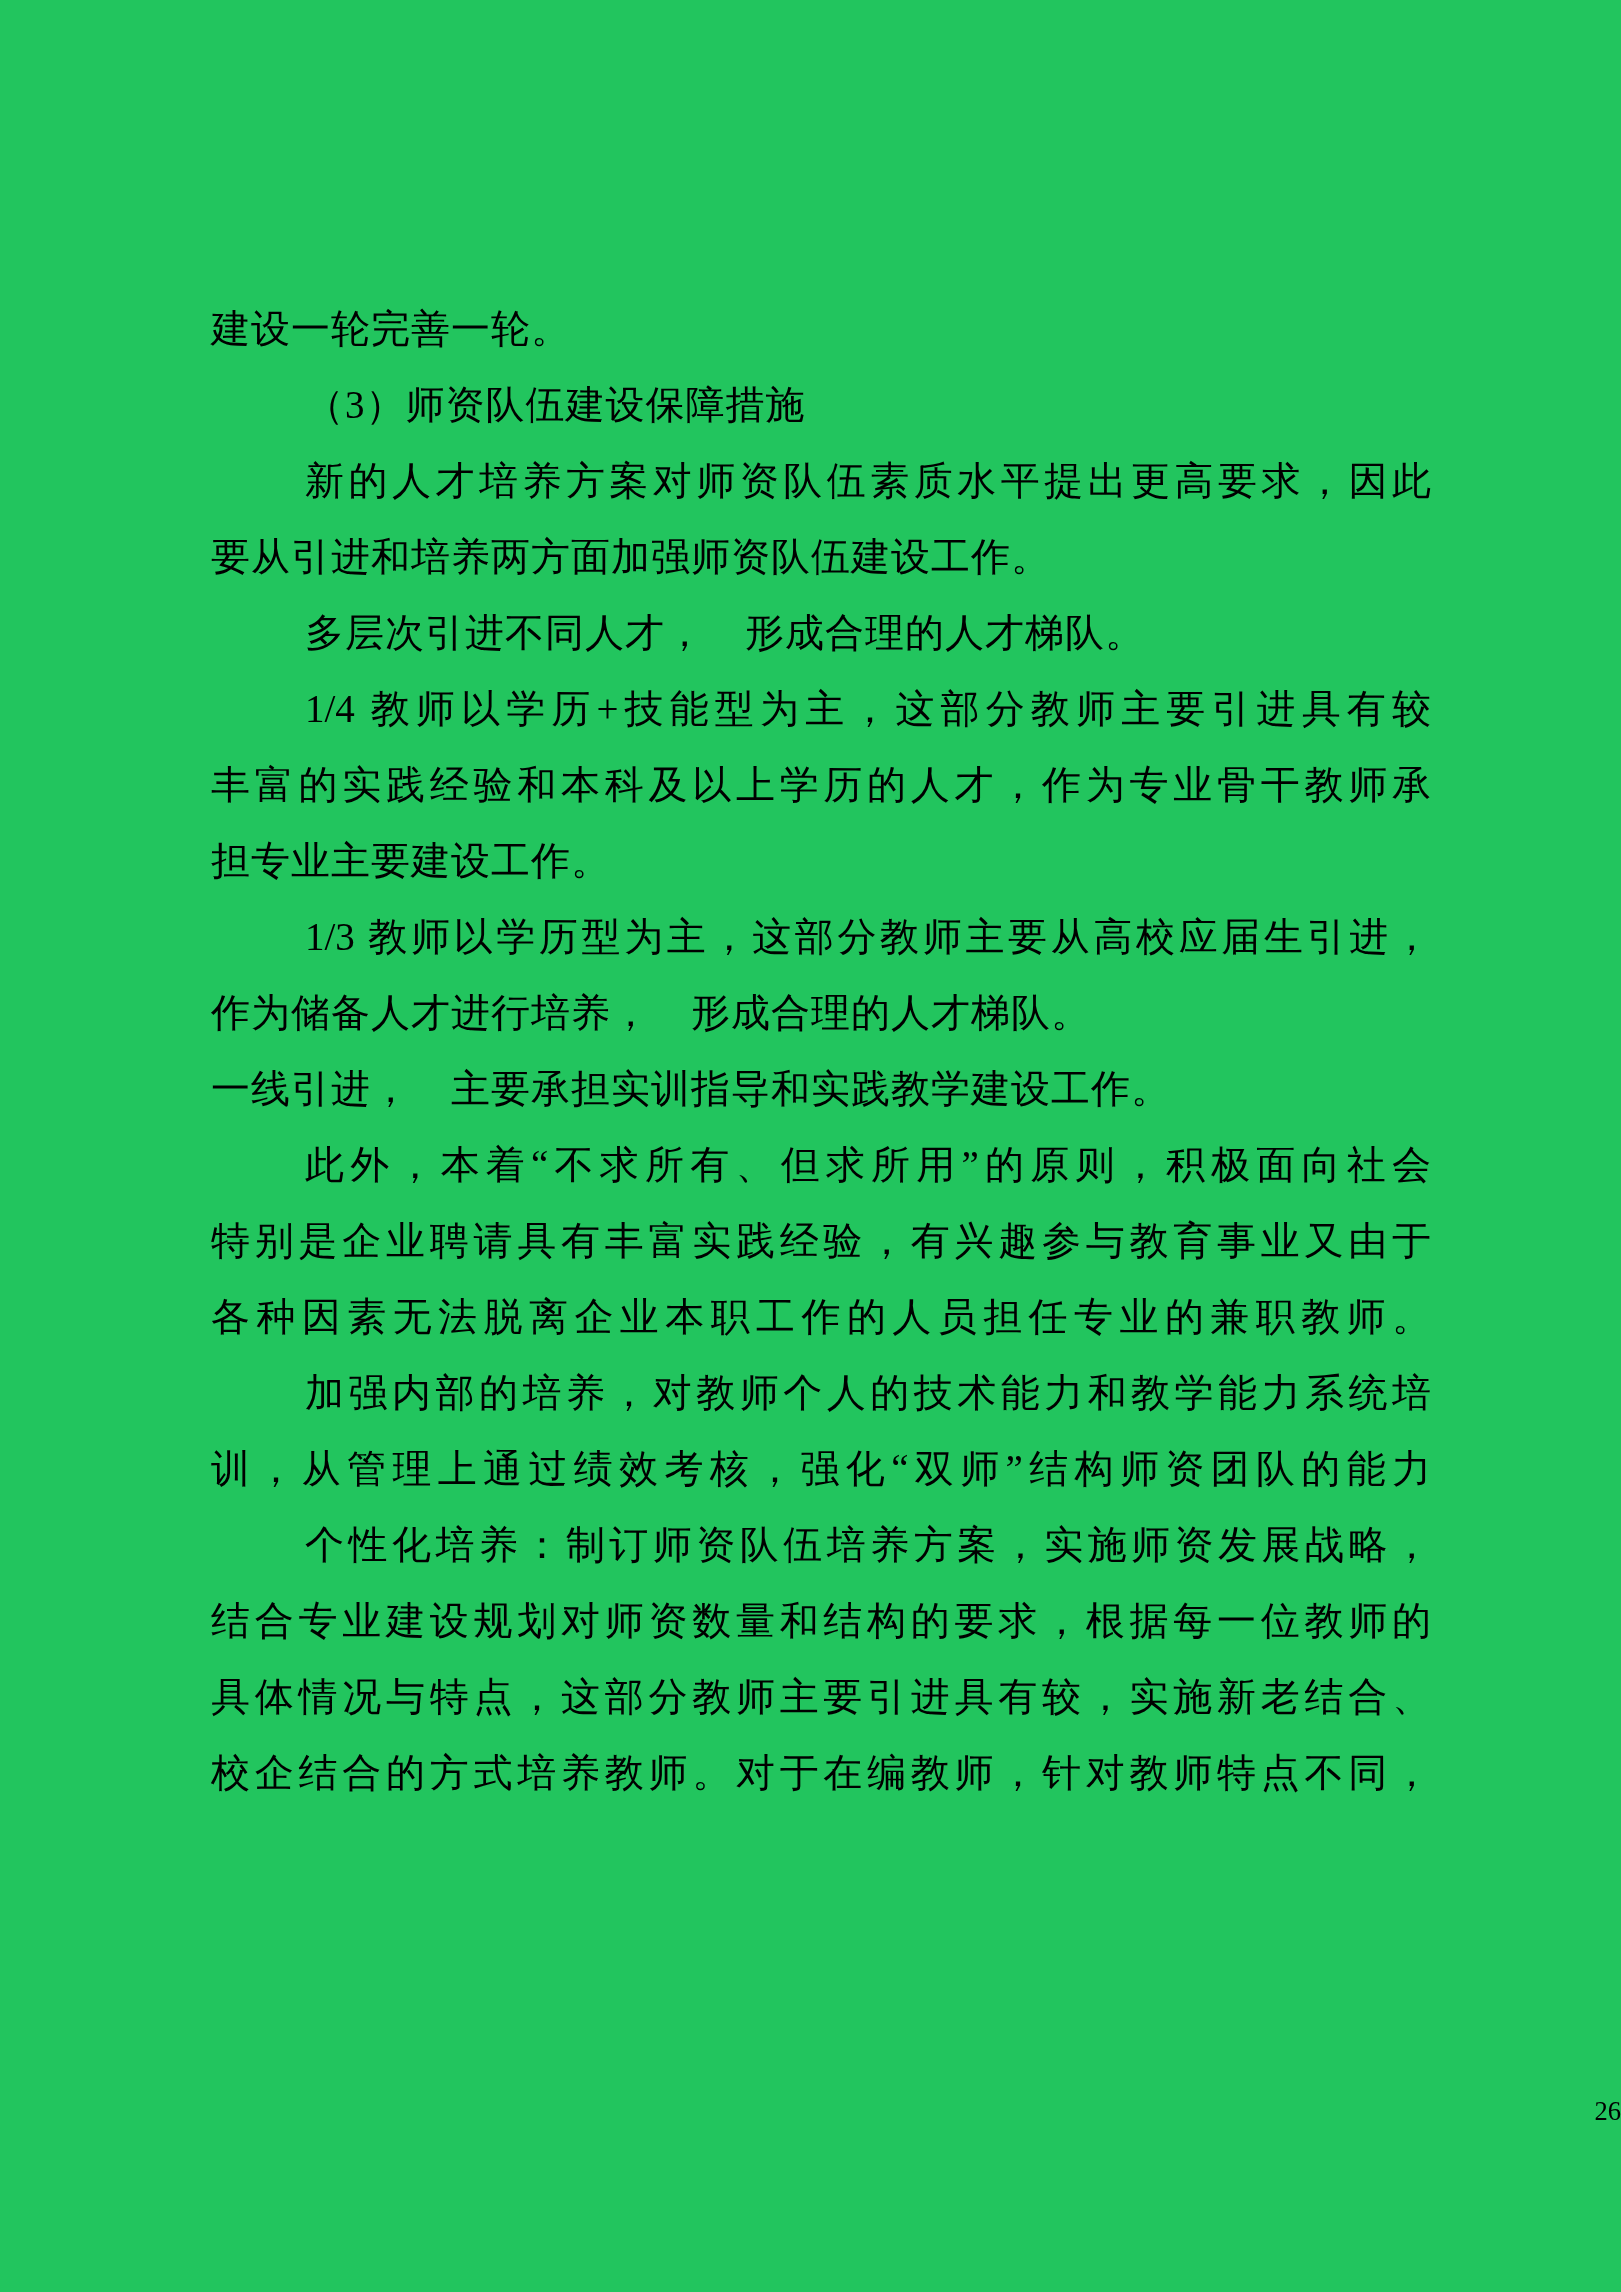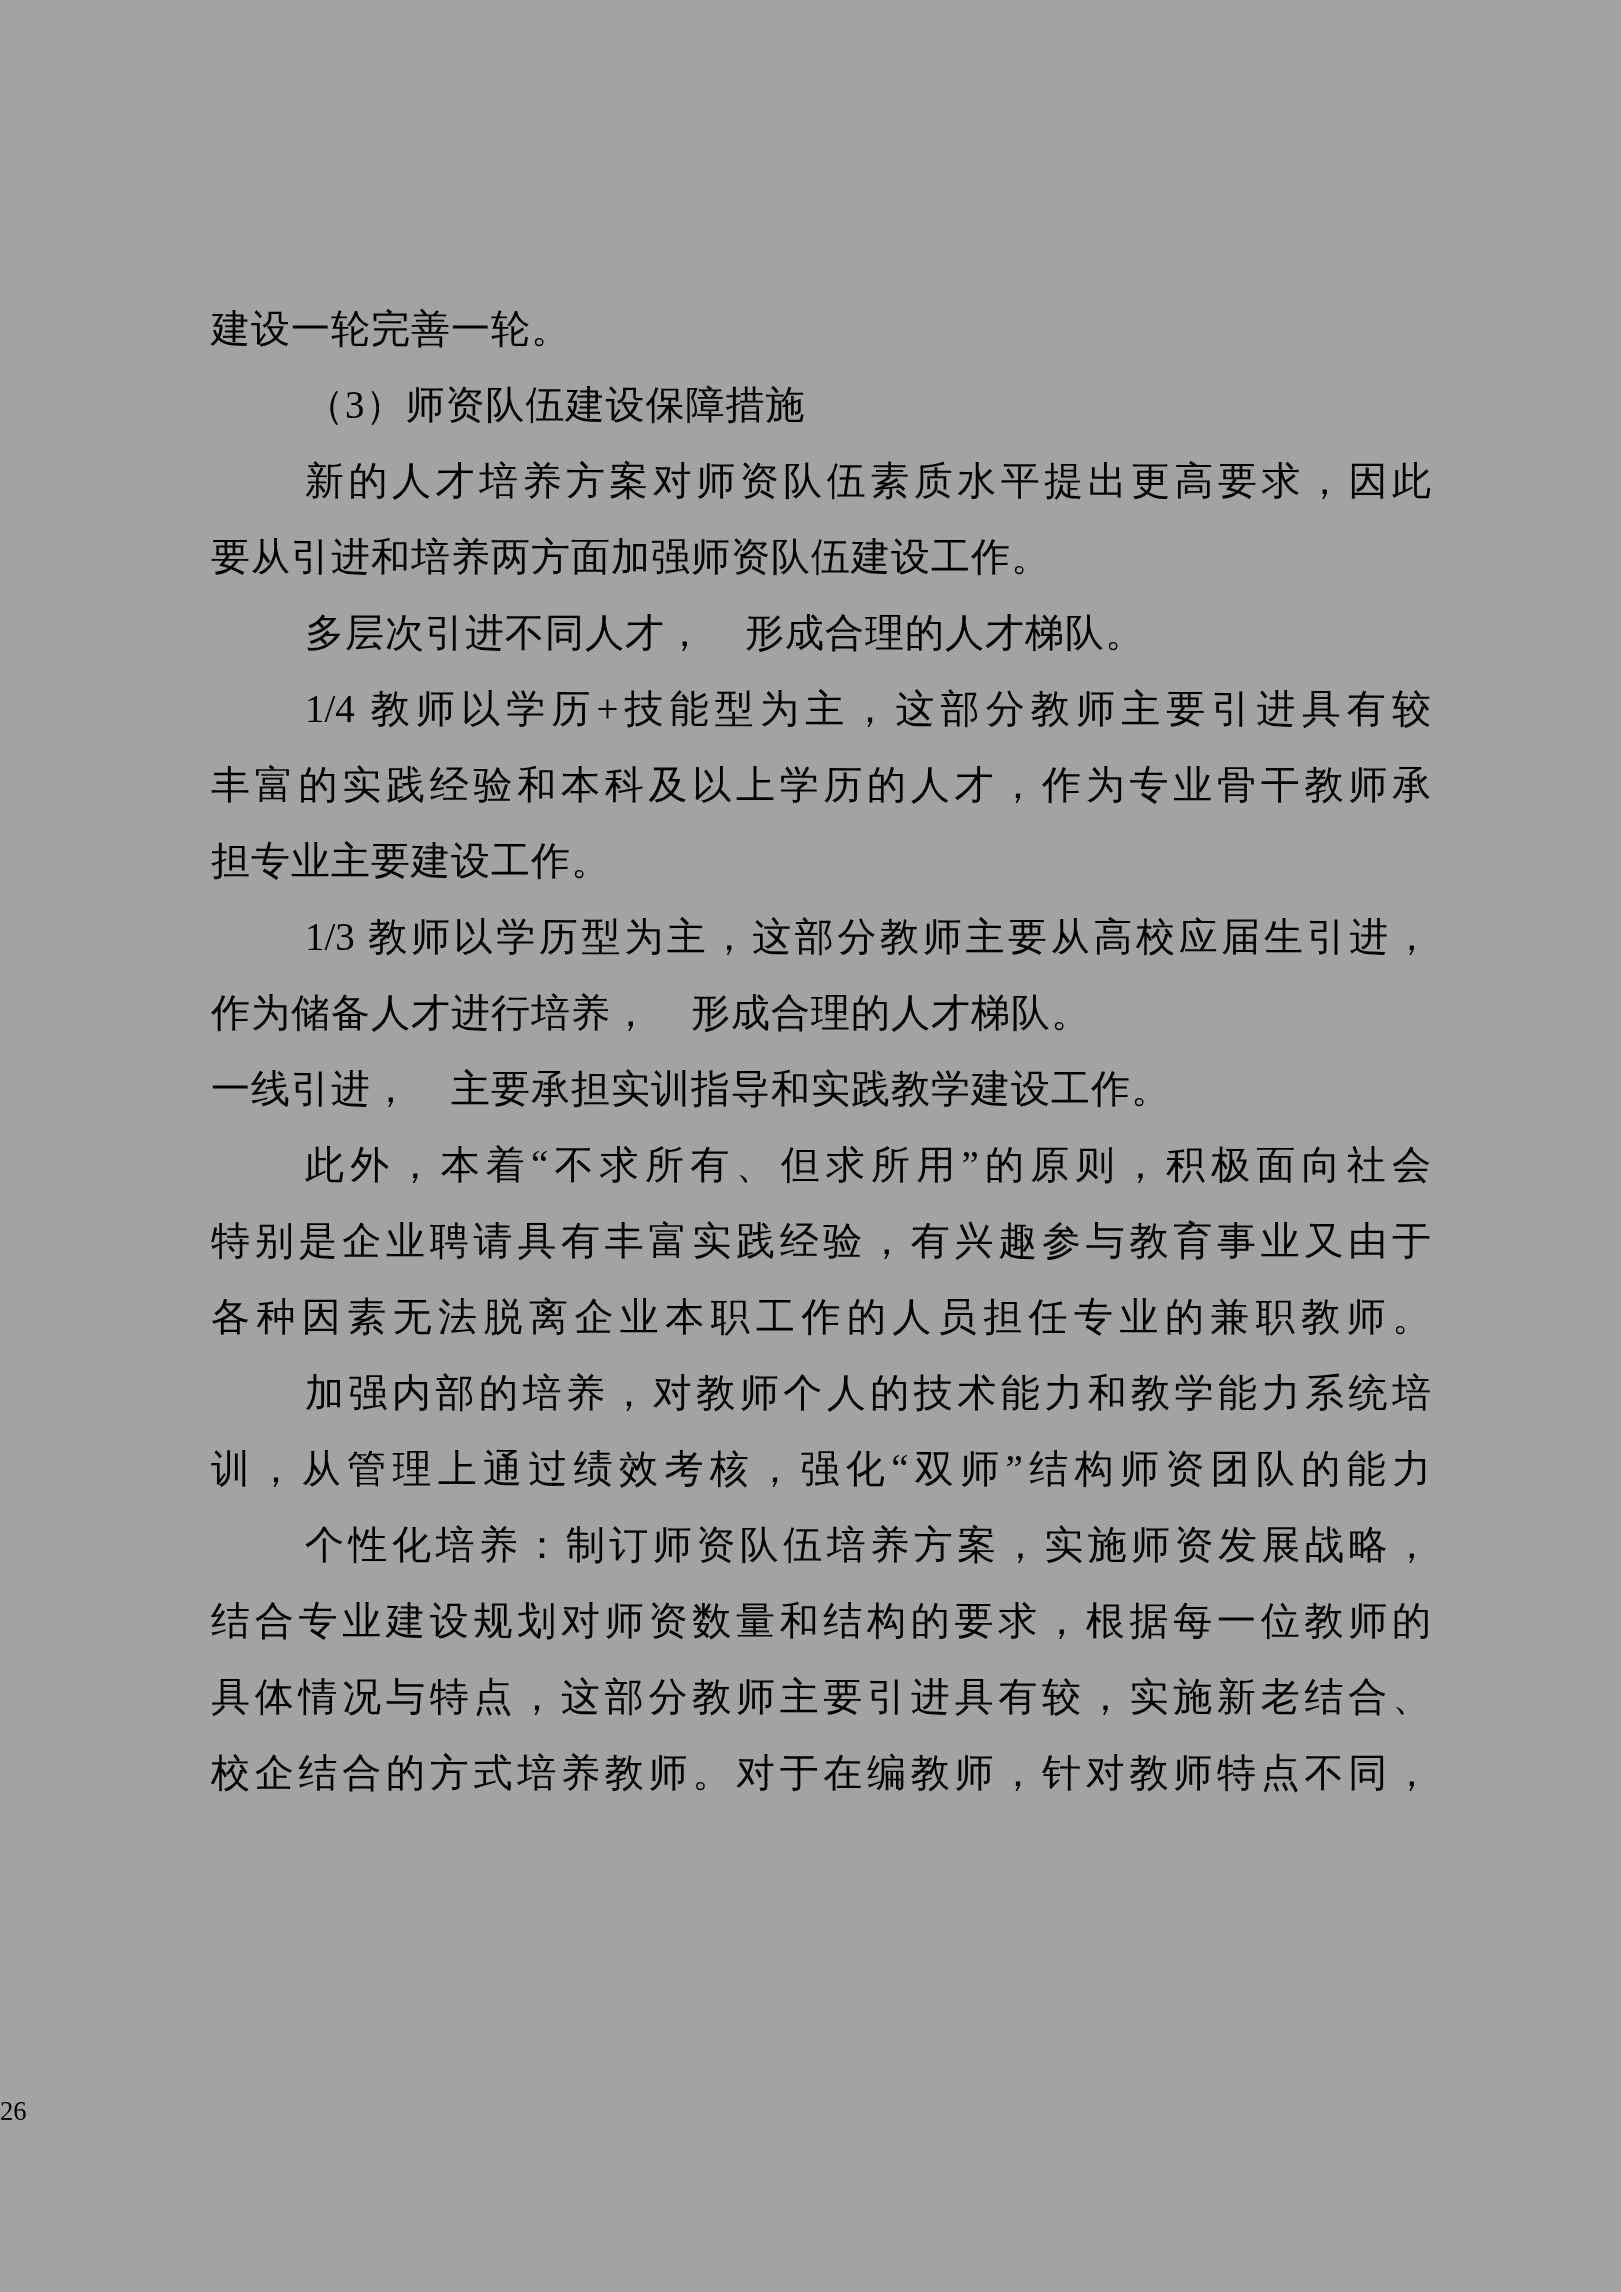--- a/index.html
+++ b/index.html
@@ -4,21 +4,21 @@
 <style>
   html, body {
     margin: 0;
     padding: 0;
     background: #ffffff;
   }
   .page {
     position: relative;
     width: 1621px;
     height: 2293px;
-    background: #a3a3a3;
+    background: #22c55e;
     font-family: "Liberation Serif", "DejaVu Serif", serif;
     color: #000000;
     overflow: hidden;
   }
   .content {
     position: absolute;
     left: 211px;
     top: 291px;
     width: 1220px;
   }
@@ -37,21 +37,21 @@
     white-space: normal;
     text-align: justify;
     text-align-last: justify;
     letter-spacing: 0;
   }
   .page-num {
     position: absolute;
     top: 2096px;
     left: 0;
     width: 100%;
-    text-align: left;
+    text-align: right;
     font-size: 26.5px;
     line-height: 31px;
     color: #000000;
   }
 </style>
 </head>
 <body>
 
 <div class="page">
   <div class="content">

